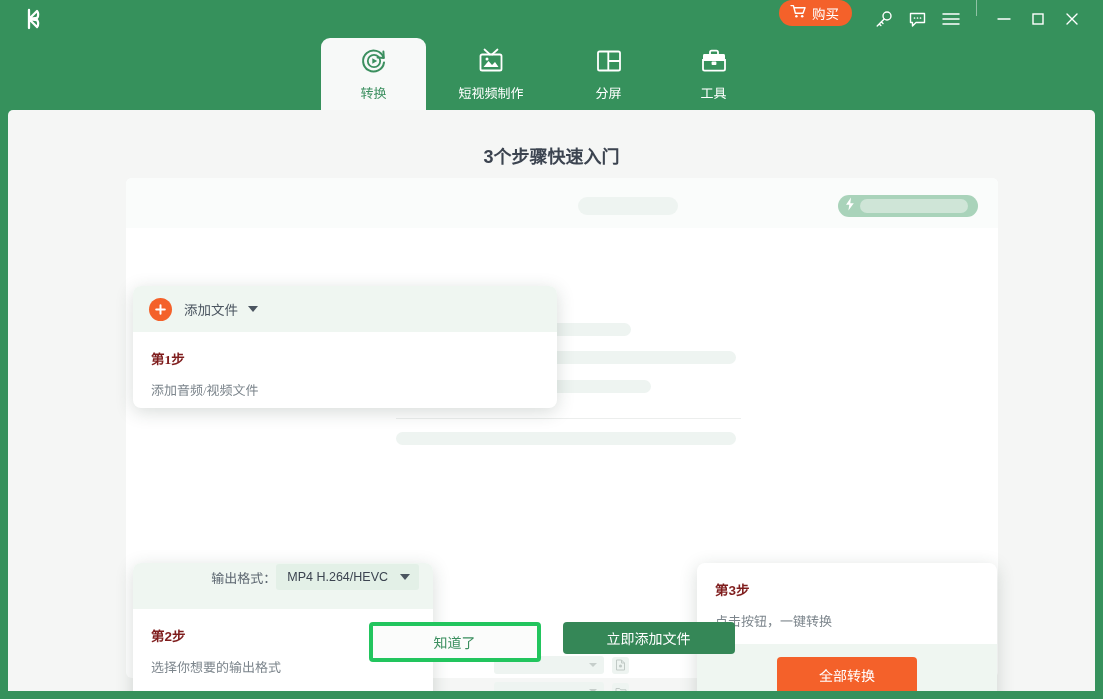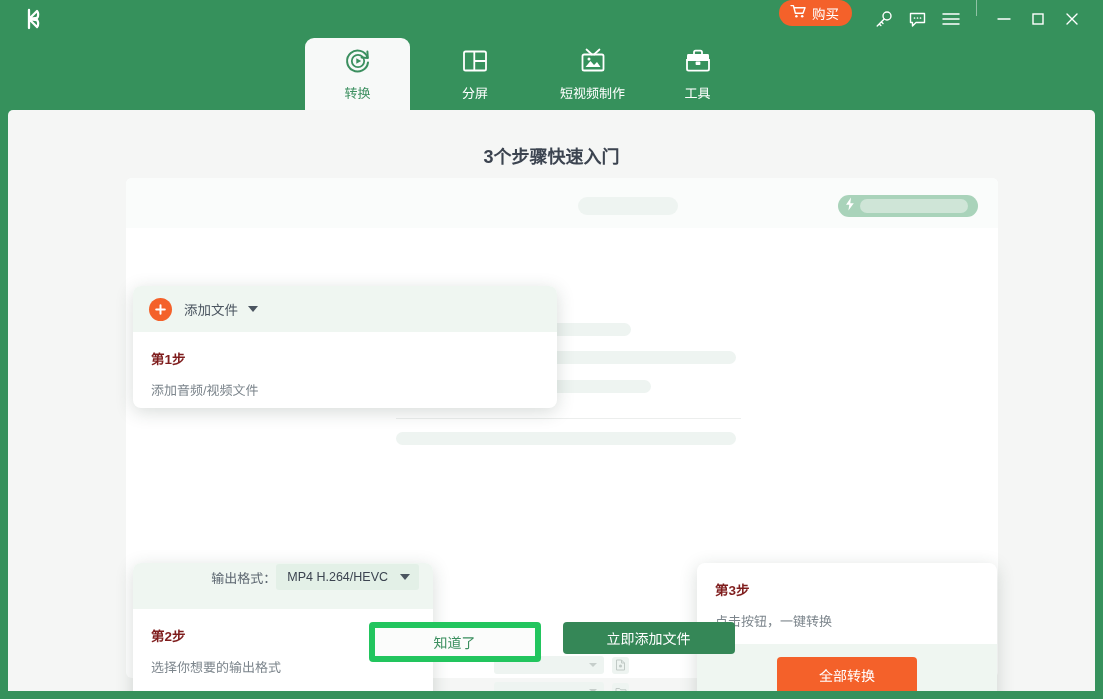--- a/index.html
+++ b/index.html
@@ -77,20 +77,21 @@
     width: 105px; height: 72px;
     display: flex; flex-direction: column;
     align-items: center; justify-content: center;
     gap: 7px;
     cursor: pointer;
     position: relative;
   }
   .tab.active {
     background: #f7f9f8;
     border-radius: 9px 9px 0 0;
+    margin-left: 16px;
   }
   .tab .tab-label { font-size: 13px; color: #ffffff; white-space: nowrap; }
   .tab.active .tab-label { color: #3b8f5f; }
   .tab-icon { height: 30px; display: flex; align-items: center; }
   .tab:nth-child(2) { width: 130px; }
 
   
   .content {
     position: absolute;
     left: 8px; top: 110px;
@@ -193,21 +194,21 @@
     padding: 0 16px;
   }
   .card-body { padding: 16px 18px 20px 18px; }
   .step-name {
     font-size: 13.5px; font-weight: bold; color: #7f1d1d;
     margin-bottom: 12px;
   }
   .step-desc { font-size: 13px; color: #7c858c; }
 
   
-  .card-1 { left: 125px; top: 176px; width: 424px; height: 122px; }
+  .card-1 { left: 125px; top: 176px; width: 424px; height: 122px; font-family: Liberation Serif, serif; }
   .plus-circle {
     width: 23px; height: 23px; border-radius: 50%;
     background: #f4612a;
     display: flex; align-items: center; justify-content: center;
     flex: none;
   }
   .add-label { margin-left: 12px; font-size: 13.5px; color: #4b5560; }
   .caret {
     margin-left: 10px;
     width: 0; height: 0;
@@ -259,21 +260,21 @@
   .footer-btns {
     position: absolute;
     left: 0; top: 512px;
     width: 100%;
     display: flex; justify-content: center; gap: 22px;
     z-index: 6;
   }
   .btn-ghost {
     width: 172px; height: 40px;
     background: #fbfcfb;
-    border: 6px solid #22c55e;
+    border: 4px solid #22c55e;
     color: #3b8f5f;
     border-radius: 4px;
     font-size: 14px;
     font-family: inherit;
     cursor: pointer;
   }
   .btn-primary {
     width: 172px; height: 32px;
     background: #358757;
     border: none;
@@ -360,37 +361,37 @@
           <circle cx="15" cy="15" r="6.2" fill="none" stroke="#3b8f5f" stroke-width="1.8"></circle>
           <path d="M13.3 12.2 L18.2 15 L13.3 17.8 Z" fill="#3b8f5f"></path>
         </svg>
       </div>
       <div class="tab-label">转换</div>
     </div>
 
     <div class="tab">
       <div class="tab-icon">
         <svg width="30" height="28" viewBox="0 0 30 28">
-          <rect x="4" y="4.5" width="22" height="19" rx="1.6" fill="none" stroke="#ffffff" stroke-width="1.8"></rect>
-          <path d="M14.3 4.5 V23.5 M14.3 14 H26" stroke="#ffffff" stroke-width="1.8"></path>
-        </svg>
-      </div>
-      <div class="tab-label">分屏</div>
-    </div>
-
-    <div class="tab">
-      <div class="tab-icon">
-        <svg width="30" height="28" viewBox="0 0 30 28">
           <path d="M8.5 2.5 L14 7.5 M21.5 2.5 L16 7.5" fill="none" stroke="#ffffff" stroke-width="1.7" stroke-linecap="round"></path>
           <rect x="4.5" y="7.5" width="21" height="16" rx="1.6" fill="none" stroke="#ffffff" stroke-width="1.8"></rect>
           <path d="M7.5 20 L12.5 14 L16 18 L19 15 L22.5 20 Z" fill="#ffffff"></path>
           <circle cx="11" cy="12" r="1.5" fill="#ffffff"></circle>
         </svg>
       </div>
       <div class="tab-label">短视频制作</div>
+    </div>
+
+    <div class="tab">
+      <div class="tab-icon">
+        <svg width="30" height="28" viewBox="0 0 30 28">
+          <rect x="4" y="4.5" width="22" height="19" rx="1.6" fill="none" stroke="#ffffff" stroke-width="1.8"></rect>
+          <path d="M14.3 4.5 V23.5 M14.3 14 H26" stroke="#ffffff" stroke-width="1.8"></path>
+        </svg>
+      </div>
+      <div class="tab-label">分屏</div>
     </div>
 
     <div class="tab">
       <div class="tab-icon">
         <svg width="30" height="28" viewBox="0 0 30 28">
           <path d="M11 7 V5.3 A1.6 1.6 0 0 1 12.6 3.7 H17.4 A1.6 1.6 0 0 1 19 5.3 V7" fill="none" stroke="#ffffff" stroke-width="1.8"></path>
           <rect x="4" y="7" width="22" height="6" rx="1.4" fill="#ffffff"></rect>
           <path d="M4 13 H26 V22 A1.6 1.6 0 0 1 24.4 23.6 H5.6 A1.6 1.6 0 0 1 4 22 Z" fill="none" stroke="#ffffff" stroke-width="1.8"></path>
           <rect x="12.6" y="14.6" width="4.8" height="3.4" rx="0.8" fill="#ffffff"></rect>
         </svg>

